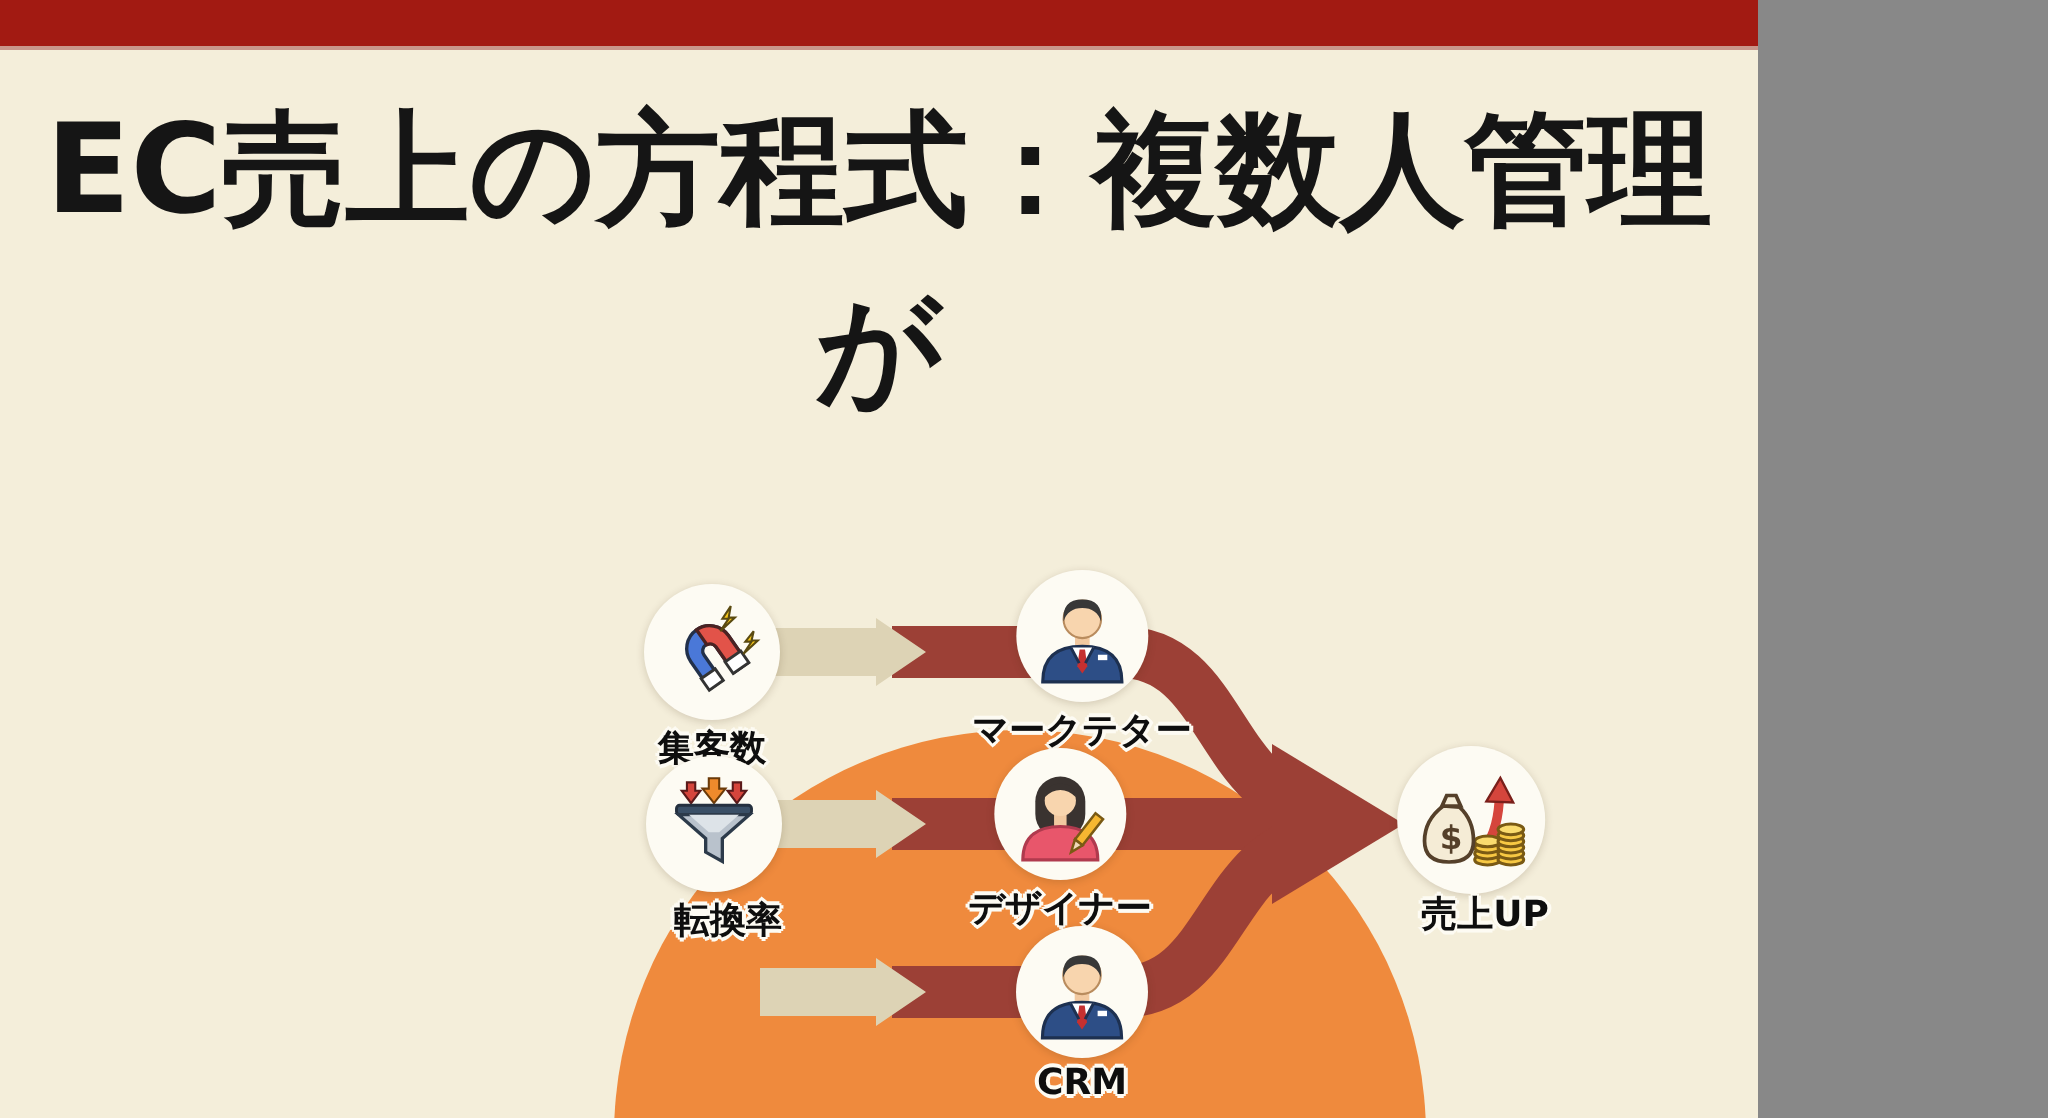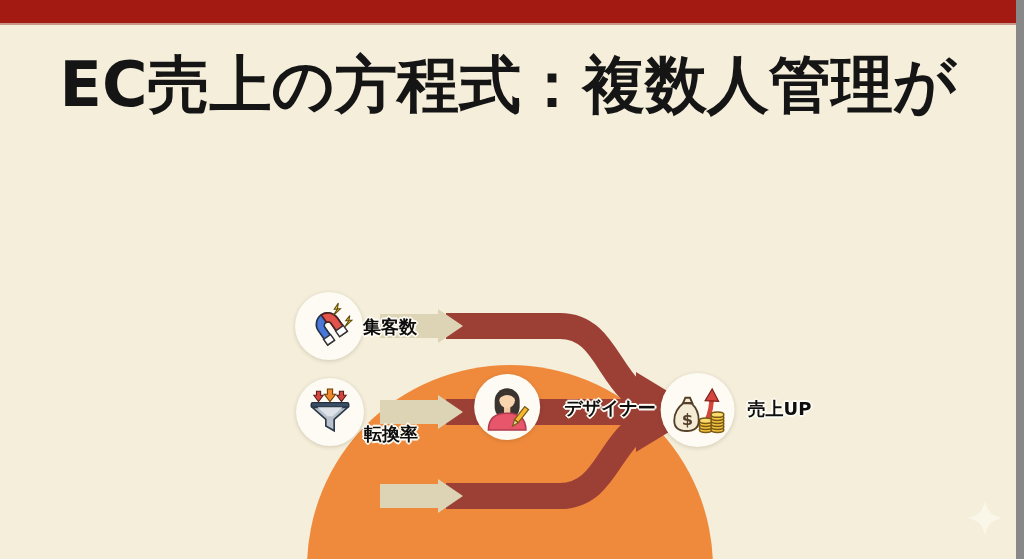--- a/index.html
+++ b/index.html
@@ -1,33 +1,33 @@
 <!DOCTYPE html>
 <html><head>
 <meta charset="utf-8">
 <style>
   html,body{margin:0;padding:0;background:#888;}
   .stage{
-    position:relative;width:1016px;height:559px;overflow:hidden;
+    position:relative;width:879px;height:559px;overflow:hidden;
     background:#f4eeda;font-family:"DejaVu Sans",sans-serif;
   }
   .topbar{
     position:absolute;top:0;left:0;width:100%;height:25px;
     background:#a21a12;border-bottom:2px solid #c9968a;box-sizing:border-box;
   }
   .title{
     position:absolute;top:40px;left:0;right:0;margin:0;
     text-align:center;color:#151515;
     font-size:62px;line-height:90px;font-weight:900;
     letter-spacing:0px;
   }
   .diagram-svg{position:absolute;top:0;left:0;}
   .node{
     position:absolute;transform:translateX(-50%);
-    display:flex;flex-direction:row;align-items:center;
+    display:flex;flex-direction:column;align-items:center;
   }
   .bubble{
     background:#fdfbf3;border-radius:50%;
     display:flex;align-items:center;justify-content:center;
     box-shadow:0 1px 4px rgba(60,40,10,.18);
   }
   .bubble.small{width:68px;height:68px;}
   .bubble.mid{width:66px;height:66px;}
   .bubble.big{width:74px;height:74px;}
   .node-label{
@@ -91,38 +91,68 @@
         <polygon points="33,4 37,4 37,8 39.5,8 35,14 30.5,8 33,8" fill="#d5453c" stroke="#5a1a1a" stroke-width="1"></polygon>
         <rect x="6" y="15" width="36" height="4.5" rx="1.5" fill="#3a4f66" stroke="#25303f" stroke-width="1.4"></rect>
         <polygon points="7,19.5 41,19.5 28,31 28,42 20,37.5 20,31" fill="#b9c2cc" stroke="#2c3a4a" stroke-width="1.6"></polygon>
         <polygon points="12,19.5 36,19.5 26.5,28 21.5,28" fill="#dde3e8"></polygon>
       </svg>
     </div>
     <span class="node-label">転換率</span>
   </div>
 
 
+  <div class="node" style="left:541px;top:285px;">
+    <div class="bubble mid">
+      <svg class="icon-svg" width="50" height="50" viewBox="0 0 48 48">
+        <rect x="20.5" y="23" width="7" height="7" fill="#f2c9a0"></rect>
+        <path d="M5 46 C5 33 13 29 24 29 C35 29 43 33 43 46 Z" fill="#2d4e86" stroke="#1d3050" stroke-width="1.5"></path>
+        <polygon points="18.5,29.5 29.5,29.5 24,40" fill="#ffffff"></polygon>
+        <polygon points="22.7,30.5 25.3,30.5 26.4,38.5 24,42 21.6,38.5" fill="#c53030"></polygon>
+        <path d="M18.5 29.5 L22.5 37 M29.5 29.5 L25.5 37" stroke="#1d3050" stroke-width="1.4" fill="none"></path>
+        <rect x="31.5" y="33" width="4.5" height="2.6" fill="#ffffff"></rect>
+        <circle cx="24" cy="16" r="9" fill="#f8d5ae" stroke="#b98c5e" stroke-width="1"></circle>
+        <path d="M15 17 Q14 6.5 24 6.5 Q34 6.5 33 17 Q31 10.5 24 10.5 Q17 10.5 15 17 Z" fill="#383838"></path>
+      </svg>
+    </div>
+    <span class="node-label">マークテター</span>
+  </div>
 
-  <div class="node" style="left:565px;top:374px;gap:24px;">
+  <div class="node" style="left:530px;top:374px;">
     <div class="bubble mid">
       <svg class="icon-svg" width="50" height="50" viewBox="0 0 48 48">
         <rect x="12" y="6" width="24" height="30" rx="12" fill="#3a3330"></rect>
         <rect x="21" y="24" width="6" height="6" fill="#f2c9a0"></rect>
         <path d="M6 46 C6 34 14 30 24 30 C34 30 42 34 42 46 Z" fill="#e8566b" stroke="#b03a4e" stroke-width="1.5"></path>
         <circle cx="24" cy="17.5" r="7.5" fill="#f8d5ae"></circle>
         <path d="M16.5 16 Q17 9.5 24 9.5 Q31 9.5 31.5 16 Q28 12.5 24 12.5 Q20 12.5 16.5 16 Z" fill="#3a3330"></path>
         <g transform="rotate(38 34 36)">
           <rect x="31.8" y="22" width="4.6" height="16" fill="#f5b731" stroke="#7a5a14" stroke-width="1.2"></rect>
           <polygon points="31.8,38 36.4,38 34.1,44" fill="#f0d9b8" stroke="#7a5a14" stroke-width="1.2"></polygon>
         </g>
       </svg>
     </div>
     <span class="node-label">デザイナー</span>
   </div>
 
+  <div class="node" style="left:541px;top:463px;">
+    <div class="bubble mid">
+      <svg class="icon-svg" width="50" height="50" viewBox="0 0 48 48">
+        <rect x="20.5" y="23" width="7" height="7" fill="#f2c9a0"></rect>
+        <path d="M5 46 C5 33 13 29 24 29 C35 29 43 33 43 46 Z" fill="#2d4e86" stroke="#1d3050" stroke-width="1.5"></path>
+        <polygon points="18.5,29.5 29.5,29.5 24,40" fill="#ffffff"></polygon>
+        <polygon points="22.7,30.5 25.3,30.5 26.4,38.5 24,42 21.6,38.5" fill="#c53030"></polygon>
+        <path d="M18.5 29.5 L22.5 37 M29.5 29.5 L25.5 37" stroke="#1d3050" stroke-width="1.4" fill="none"></path>
+        <rect x="31.5" y="33" width="4.5" height="2.6" fill="#ffffff"></rect>
+        <circle cx="24" cy="16" r="9" fill="#f8d5ae" stroke="#b98c5e" stroke-width="1"></circle>
+        <path d="M15 17 Q14 6.5 24 6.5 Q34 6.5 33 17 Q31 10.5 24 10.5 Q17 10.5 15 17 Z" fill="#383838"></path>
+      </svg>
+    </div>
+    <span class="node-label">CRM</span>
+  </div>
 
   <div class="node outcome" style="left:736px;top:373px;">
     <div class="bubble big">
       <svg class="icon-svg" width="56" height="56" viewBox="0 0 48 48">
         <path d="M28 38 Q35 31 36 16" fill="none" stroke="#d5453c" stroke-width="4"></path>
         <polygon points="30.5,16 36.5,6 42,16.5" fill="#d5453c" stroke="#7a1f1a" stroke-width="1"></polygon>
         <g stroke="#7a5a14" stroke-width="1.3" fill="#f7c843">
           <ellipse cx="31" cy="41" rx="5.5" ry="2.3"></ellipse>
           <ellipse cx="31" cy="38.4" rx="5.5" ry="2.3"></ellipse>
           <ellipse cx="31" cy="35.8" rx="5.5" ry="2.3"></ellipse>

